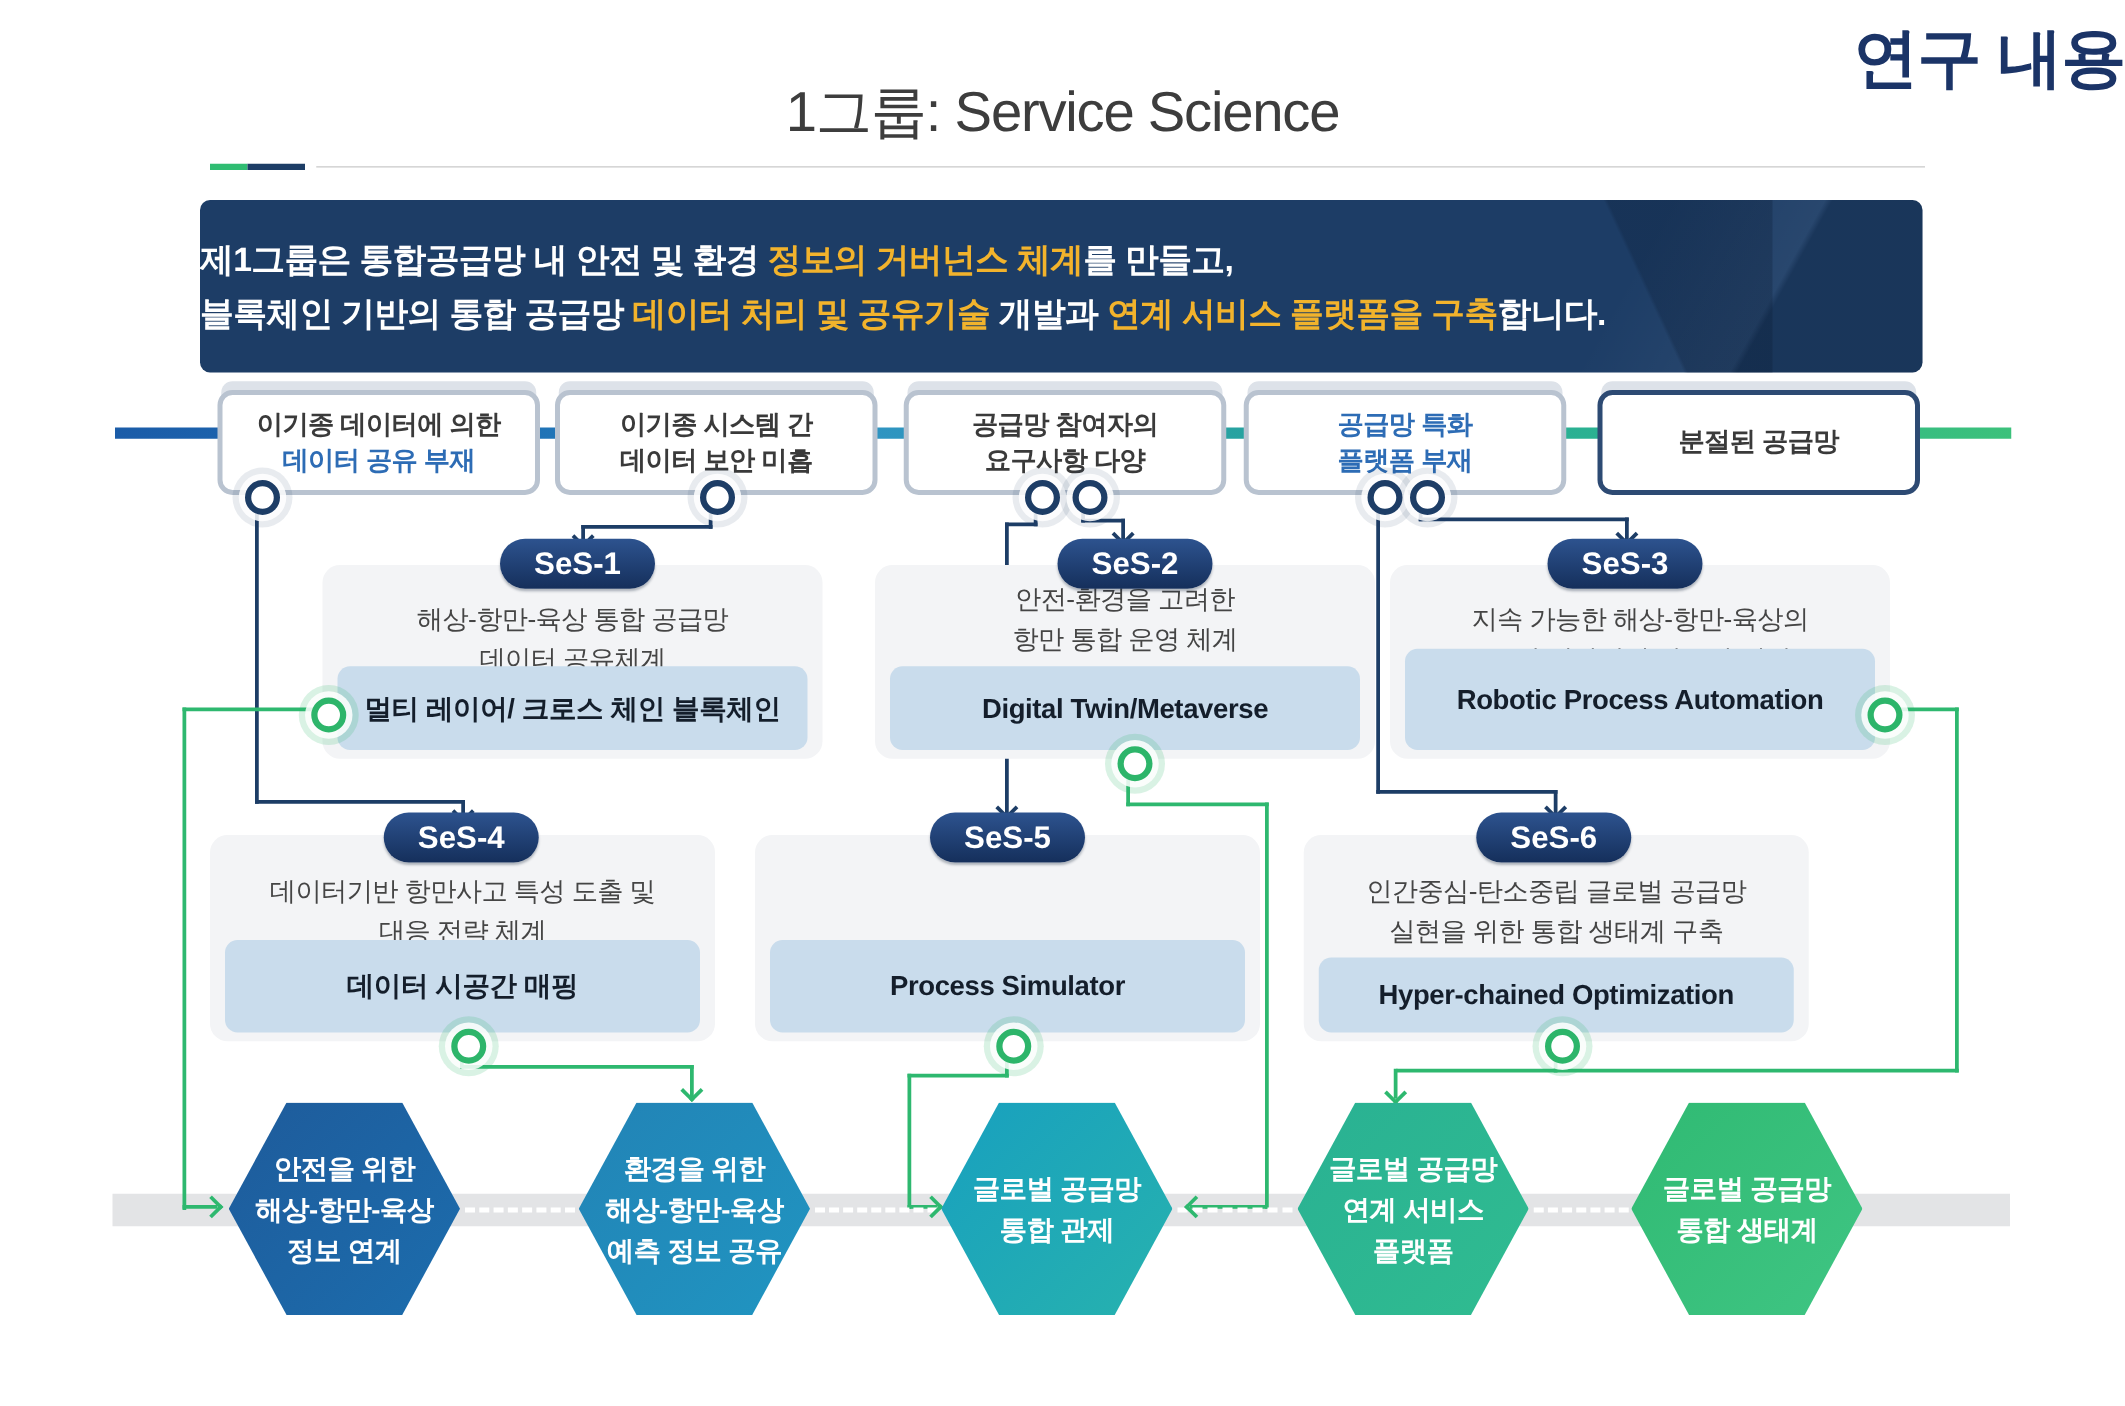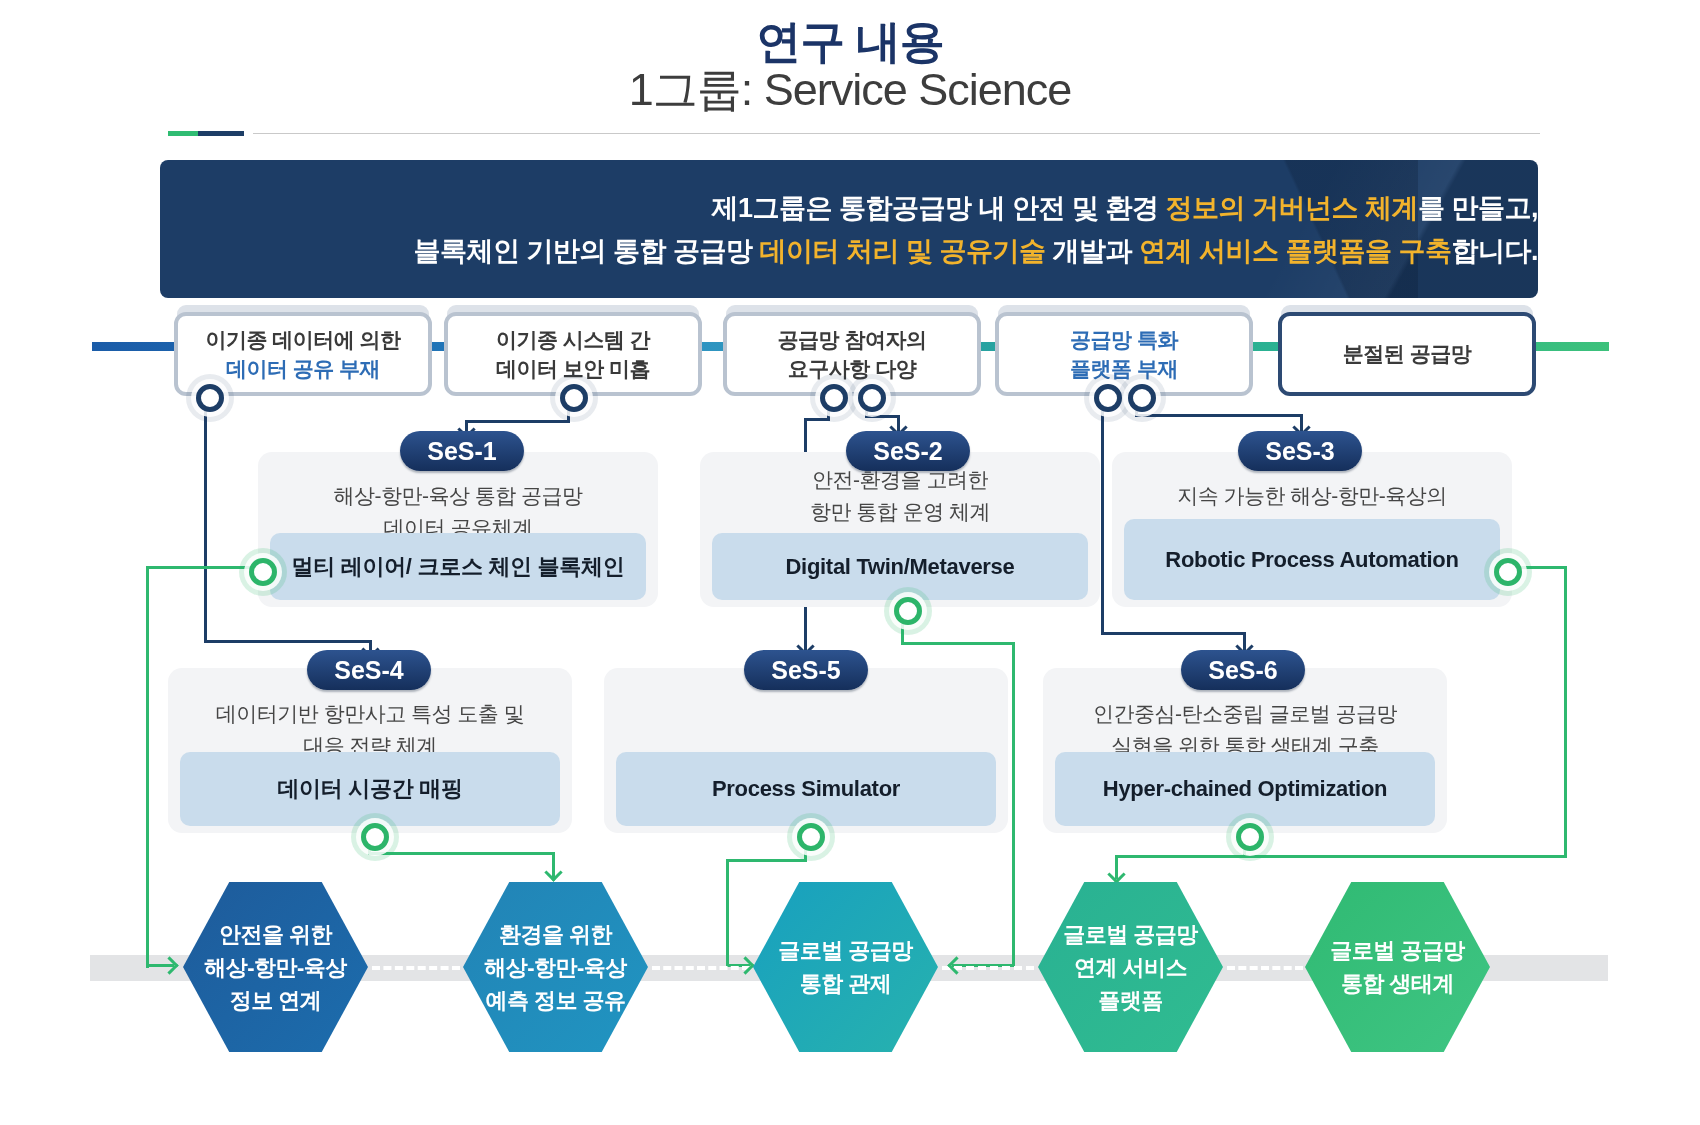--- a/index.html
+++ b/index.html
@@ -1,27 +1,27 @@
 <!DOCTYPE html>
 <html><head>
 <meta charset="utf-8">
 <style>
   html,body{margin:0;padding:0;background:#fff}
   .stage{position:relative;width:1700px;height:1125px;background:#fff;overflow:hidden;
          font-family:"Liberation Sans","DejaVu Sans",sans-serif}
   .abs{position:absolute}
   
-  .page-title{left:0;right:0;top:12px;text-align:center;font-size:45px;font-weight:800;color:#1b3467;letter-spacing:-1px}
+  .page-title{left:0;right:0;top:12px;text-align:right;font-size:52px;font-weight:800;color:#1b3467;letter-spacing:-1px}
   .page-subtitle{left:0;right:0;top:60px;text-align:center;font-size:45px;font-weight:500;color:#3d3d3d;letter-spacing:-1px}
   .div-green{left:168px;top:131px;width:30px;height:5px;background:#2fbc72}
   .div-navy{left:198px;top:131px;width:46px;height:5px;background:#1d3d66}
   .div-line{left:253px;top:133px;width:1287px;height:1px;background:#c9c9c9}
   
   .banner{left:160px;top:160px;width:1378px;height:138px;background:#1d3d66;border-radius:8px;
-          display:flex;flex-direction:column;align-items:flex-end;justify-content:center;gap:7px;
+          display:flex;flex-direction:column;align-items:flex-start;justify-content:center;gap:7px;
           color:#fff;font-size:27px;font-weight:700;z-index:1;overflow:hidden;letter-spacing:-0.5px}
   .banner .hl{color:#f2b32c}
   .banner .pat1{position:absolute;right:-40px;top:-60px;width:460px;height:300px;
         background:linear-gradient(115deg,rgba(255,255,255,0) 40%,rgba(255,255,255,.05) 60%,rgba(0,0,0,.12) 61%,rgba(0,0,0,.12) 100%);transform:rotate(4deg)}
   .banner .pat2{position:absolute;right:120px;top:-30px;width:220px;height:240px;
         background:linear-gradient(65deg,rgba(0,0,0,0) 55%,rgba(9,26,50,.28) 56%)}
   .banner-line{position:relative;z-index:2;white-space:nowrap}
   
   .flow-bar{left:92px;top:342px;width:1517px;height:9px;z-index:0;
     background:linear-gradient(90deg,#1b5ca8 0%,#1e6fb5 20%,#2f94c2 40%,#27a39f 60%,#2bb390 80%,#3cc17b 100%)}
@@ -209,21 +209,21 @@
     <div class="tech" style="height:74px">데이터 시공간 매핑</div>
   </div>
   <div class="card" style="left:604px;top:668px;width:404px;height:165px">
     <div class="tech" style="height:74px">Process Simulator</div>
   </div>
   <div class="card" style="left:1043px;top:668px;width:404px;height:165px">
     <div class="desc" style="margin-top:30px">
       <div>인간중심-탄소중립 글로벌 공급망</div>
       <div>실현을 위한 통합 생태계 구축</div>
     </div>
-    <div class="tech" style="height:74px">Hyper-chained Optimization</div>
+    <div class="tech" style="height:60px">Hyper-chained Optimization</div>
   </div>
 
   <div class="pill" style="left:400px;top:431px">SeS-1</div>
   <div class="pill" style="left:846px;top:431px">SeS-2</div>
   <div class="pill" style="left:1238px;top:431px">SeS-3</div>
   <div class="pill" style="left:307px;top:650px">SeS-4</div>
   <div class="pill" style="left:744px;top:650px">SeS-5</div>
   <div class="pill" style="left:1181px;top:650px">SeS-6</div>
 
   <div class="abs band"></div>

